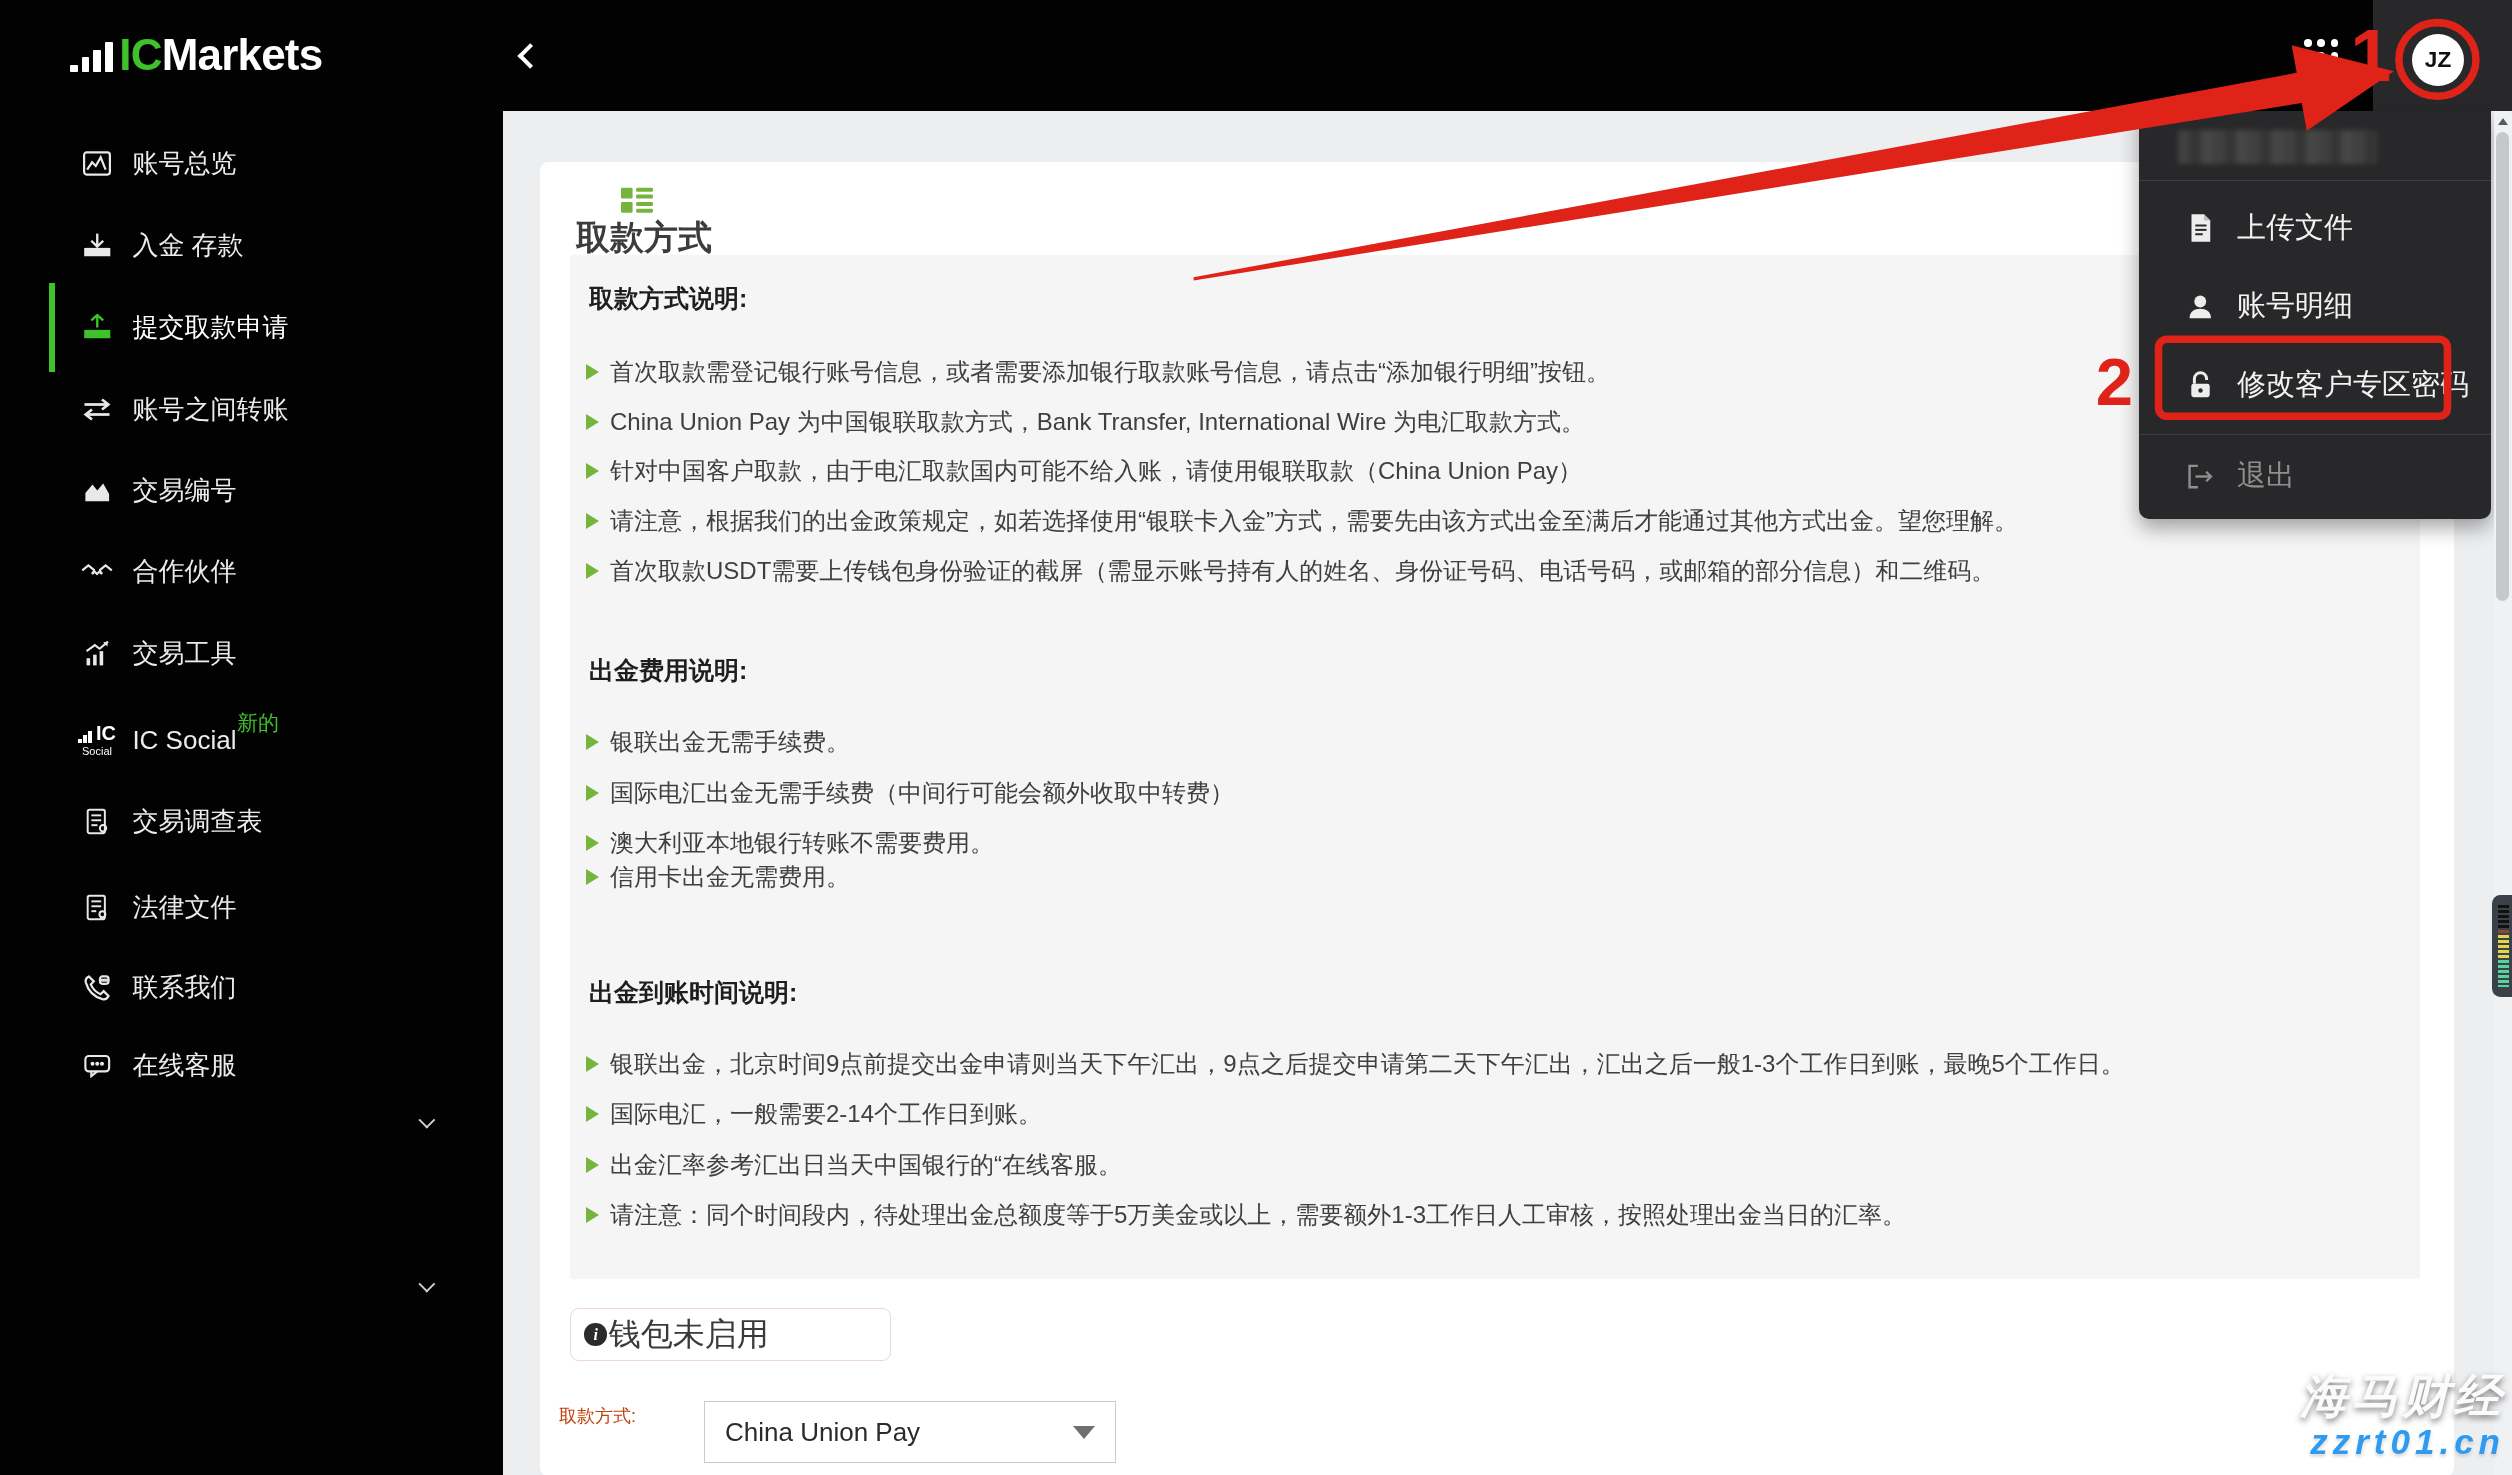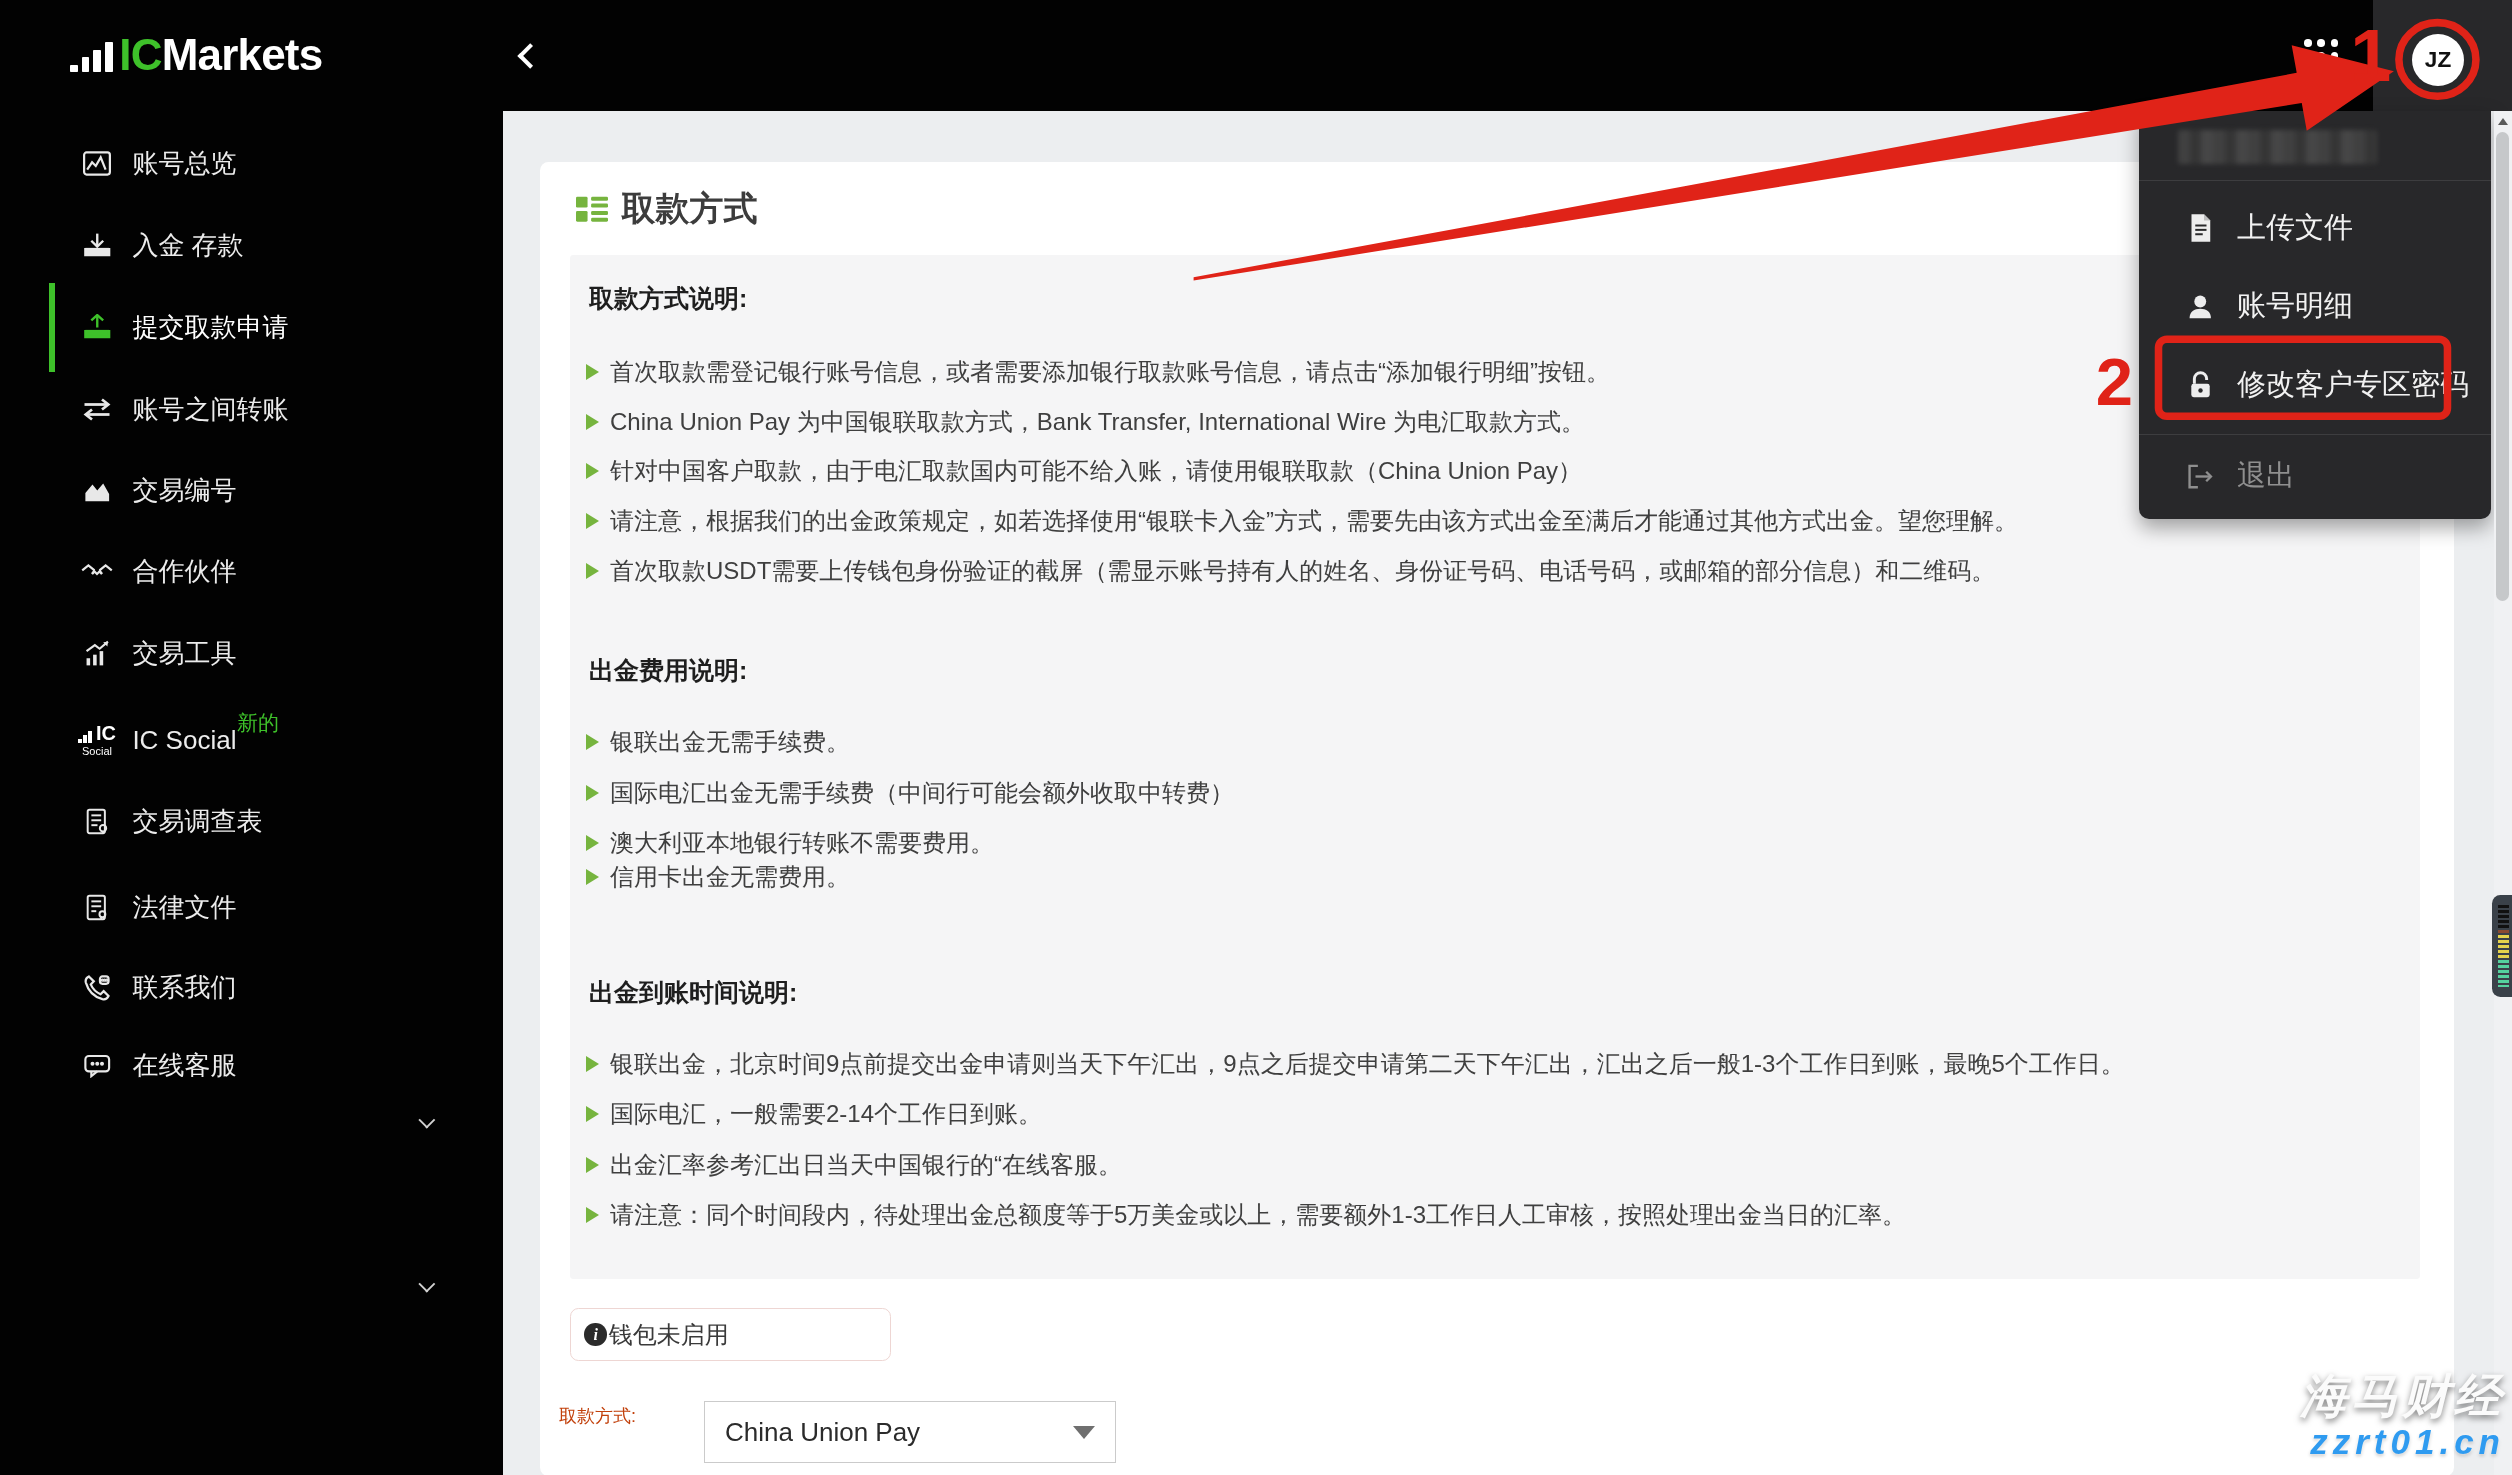--- a/index.html
+++ b/index.html
@@ -51,38 +51,38 @@
   .icsocial .row1 { display:flex; align-items:flex-end; gap:1.7px; }
   .icsocial .row1 .bb { display:flex; align-items:flex-end; gap:1.7px; margin-right:2.5px; }
   .icsocial .row1 .bb i { display:block; width:3.4px; background:#fff; }
   .icsocial .row1 .h1{height:4.2px;} .icsocial .row1 .h2{height:8.4px;} .icsocial .row1 .h3{height:12.6px;}
   .icsocial .row1 span { font-size:20px; font-weight:bold; line-height:20px; }
   .icsocial .row2 { font-size:11px; margin-top:1.7px; }
 
   
   .content-bg { position:absolute; left:503px; top:111px; width:2010px; height:1364px; background:#eceef0; z-index:1; }
   .card { position:absolute; left:540px; top:162px; width:1914px; height:1314px; background:#fff; border-radius:8.4px; z-index:2; }
-  .page-title-row { position:absolute; left:576px; top:186px; display:flex; align-items:center; z-index:3; }
+  .page-title-row { position:absolute; left:576px; top:186px; display:flex; align-items:center; z-index:3;flex-direction:column; }
   .title-icon { width:32px; height:28.5px; margin-right:13.4px; }
   .page-title { font-size:34px; font-weight:bold; color:#3c3c3c; }
 
   .gray-box { position:absolute; left:570px; top:255px; width:1850px; height:1024px; background:#f5f5f6; border-radius:3.4px; z-index:3; }
 
   .trow { position:absolute; left:586px; width:1809px; height:34px; line-height:34px; display:flex; align-items:center; z-index:4; }
   .trow .tri { width:0; height:0; border-left:13.4px solid var(--green2); border-top:8.4px solid transparent;
     border-bottom:8.4px solid transparent; margin-right:11px; flex:0 0 auto; }
   .trow .btxt { font-size:24px; color:var(--ink); white-space:nowrap; }
   .shead { position:absolute; left:589px; width:838px; height:34px; line-height:34px; font-size:25px; font-weight:bold; color:#1e1e1e; z-index:4; }
 
   
   .wallet-note { position:absolute; left:570px; top:1308px; width:321px; height:53px; background:#fff;
     border:1.7px solid #eed6d3; border-radius:8.4px; display:flex; align-items:center; padding-left:13.4px; z-index:4; }
   .info-badge { width:22.6px; height:22.6px; border-radius:50%; background:#2b2b2b; color:#fff; font-size:16px;
     font-weight:bold; font-style:italic; display:flex; align-items:center; justify-content:center; font-family:"Liberation Serif",serif; }
-  .wallet-note .wtxt { font-size:24px; color:#3a3a3a; margin-left:1.7px; }
+  .wallet-note .wtxt { font-size:32px; color:#3a3a3a; margin-left:1.7px; }
 
   .wm-label { position:absolute; left:559px; top:1404px; font-size:18px; color:#c2410c; z-index:4; }
   .wm-select { position:absolute; left:704px; top:1401px; width:412px; height:62px; background:#fff;
     border:1.7px solid #cbcbcb; display:flex; align-items:center; padding:0 20px; z-index:4; cursor:pointer; }
   .wm-select .val { font-size:26px; color:#2b2b2b; flex:1; }
   .wm-select .caret { width:0; height:0; border-left:11px solid transparent; border-right:11px solid transparent;
     border-top:13.4px solid #6f6f6f; }
 
   
   .user-menu { position:absolute; left:2139px; top:111px; width:352px; height:408px; background:var(--panel);

